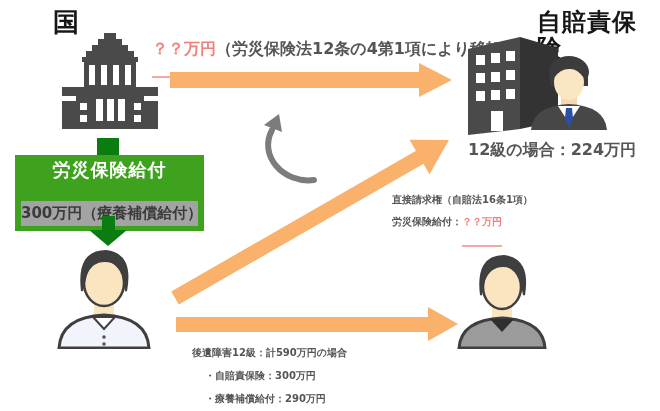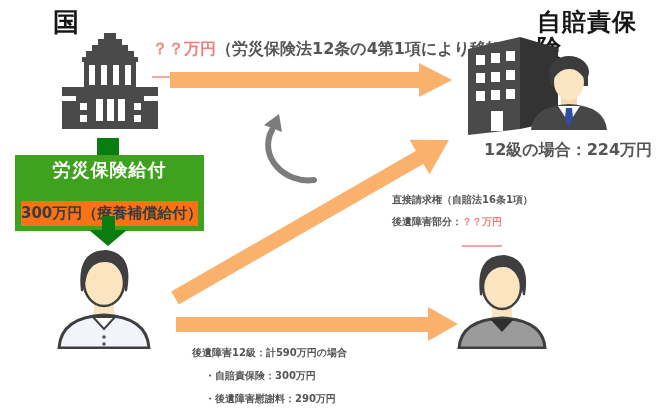--- a/index.html
+++ b/index.html
@@ -5,21 +5,21 @@
   html,body{margin:0;padding:0;background:#ffffff;}
   body{font-family:"DejaVu Sans","Liberation Sans",sans-serif;}
   .canvas{position:relative;width:660px;height:411px;background:#ffffff;overflow:hidden;}
   .abs{position:absolute;}
   .node-label{font-weight:bold;color:#161616;font-size:25px;line-height:1.1;letter-spacing:1px;}
   .note{font-weight:bold;color:#555555;font-size:10px;line-height:22px;white-space:nowrap;}
   .red{color:#F0807A;border-bottom:2px solid #F5A8A2;padding-bottom:18px;}
   .rosai-box{left:15px;top:155px;width:189px;height:76px;background:#3FA21E;box-sizing:border-box;}
   .rosai-title{height:30px;line-height:30px;text-align:center;color:#ffffff;font-weight:bold;font-size:18px;letter-spacing:1px;}
   .rosai-amount{position:absolute;left:6px;right:6px;bottom:5px;height:25px;line-height:25px;
-                background:#f97316;text-align:center;color:#3b3b3b;font-weight:bold;font-size:15px;white-space:nowrap;}
+                background:#a3a3a3;text-align:center;color:#3b3b3b;font-weight:bold;font-size:15px;white-space:nowrap;}
   .connector{left:97px;top:138px;width:22px;height:18px;background:#0A7C10;}
 </style>
 </head>
 <body>
 
 <div class="canvas">
 
   <div class="abs node-label" style="left:53px;top:8px;font-size:26px;">国</div>
 
   <svg class="abs" style="left:50px;top:33px;" width="120" height="96" viewBox="0 0 120 96">
@@ -98,26 +98,26 @@
     <rect x="23" y="18" width="5" height="16" fill="#3C3C3C"></rect>
     <rect x="56" y="18" width="5" height="16" fill="#3C3C3C"></rect>
     <rect x="34" y="38" width="16" height="16" fill="#F4D9AE"></rect>
     <ellipse cx="42" cy="30" rx="15" ry="18" fill="#FBE6C3"></ellipse>
     <path d="M27 26 Q28 10 42 10 Q57 10 57 26 Q50 16 42 17 Q33 17 27 26 Z" fill="#3C3C3C"></path>
     <path d="M4 78 Q6 54 42 52 Q78 54 80 78 Z" fill="#474747"></path>
     <polygon points="31,54 53,54 42,71" fill="#ffffff"></polygon>
     <polygon points="39,56 45,56 46,66 42,76 38,66" fill="#2B4FA5"></polygon>
   </svg>
 
-  <div class="abs note" style="left:468px;top:139px;font-size:16px;margin-left:16px;">12級の場合：224万円</div>
+  <div class="abs note" style="left:468px;top:139px;font-size:16px;">12級の場合：224万円</div>
 
   <div class="abs" style="left:392px;top:189px;">
     <div class="note">直接請求権（自賠法16条1項）</div>
     <div class="note">
-      <span>後遺障害部分：</span><span class="red">？？万円</span>
+      <span>労災保険給付：</span><span class="red">？？万円</span>
     </div>
   </div>
 
   <div class="abs connector"></div>
 
   <div class="abs rosai-box">
     <div class="rosai-title">労災保険給付</div>
     <div class="rosai-amount">300万円（療養補償給付）</div>
   </div>
 
@@ -133,21 +133,21 @@
     <path d="M6 103 Q8 72 51 70 Q94 72 96 103 Z" fill="#F1F5FB" stroke="#3F3F3F" stroke-width="3"></path>
     <polygon points="40,72 51,84 62,72" fill="#ffffff" stroke="#3F3F3F" stroke-width="2"></polygon>
     <circle cx="51" cy="92" r="1.8" fill="#555"></circle>
     <circle cx="51" cy="99" r="1.8" fill="#555"></circle>
   </svg>
 
 
   <div class="abs" style="left:192px;top:341px;">
     <div class="note" style="line-height:23px;">後遺障害12級：計590万円の場合</div>
     <div class="note" style="line-height:23px;padding-left:13px;">・自賠責保険：300万円</div>
-    <div class="note" style="line-height:23px;padding-left:13px;">・後遺障害慰謝料：290万円</div>
+    <div class="note" style="line-height:23px;padding-left:13px;">・療養補償給付：290万円</div>
   </div>
 
   <svg class="abs" style="left:456px;top:252px;" width="92" height="97" viewBox="0 0 92 97">
     <rect x="36" y="52" width="20" height="18" fill="#FBE5C1"></rect>
     <ellipse cx="46" cy="35" rx="19" ry="22" fill="#FBE5C1" stroke="#3F3F3F" stroke-width="2.5"></ellipse>
     <path d="M25 43 Q20 4 48 4 Q74 7 68 43 L65 28 Q62 14 47 14 Q34 14 28 28 Z" fill="#3F3F3F" stroke="#3F3F3F" stroke-width="2"></path>
     <path d="M3 96 Q5 68 46 66 Q87 68 89 96 Z" fill="#9B9B9B" stroke="#3F3F3F" stroke-width="3"></path>
     <polygon points="34,67 46,80 58,67" fill="#2F2F2F"></polygon>
   </svg>
 

